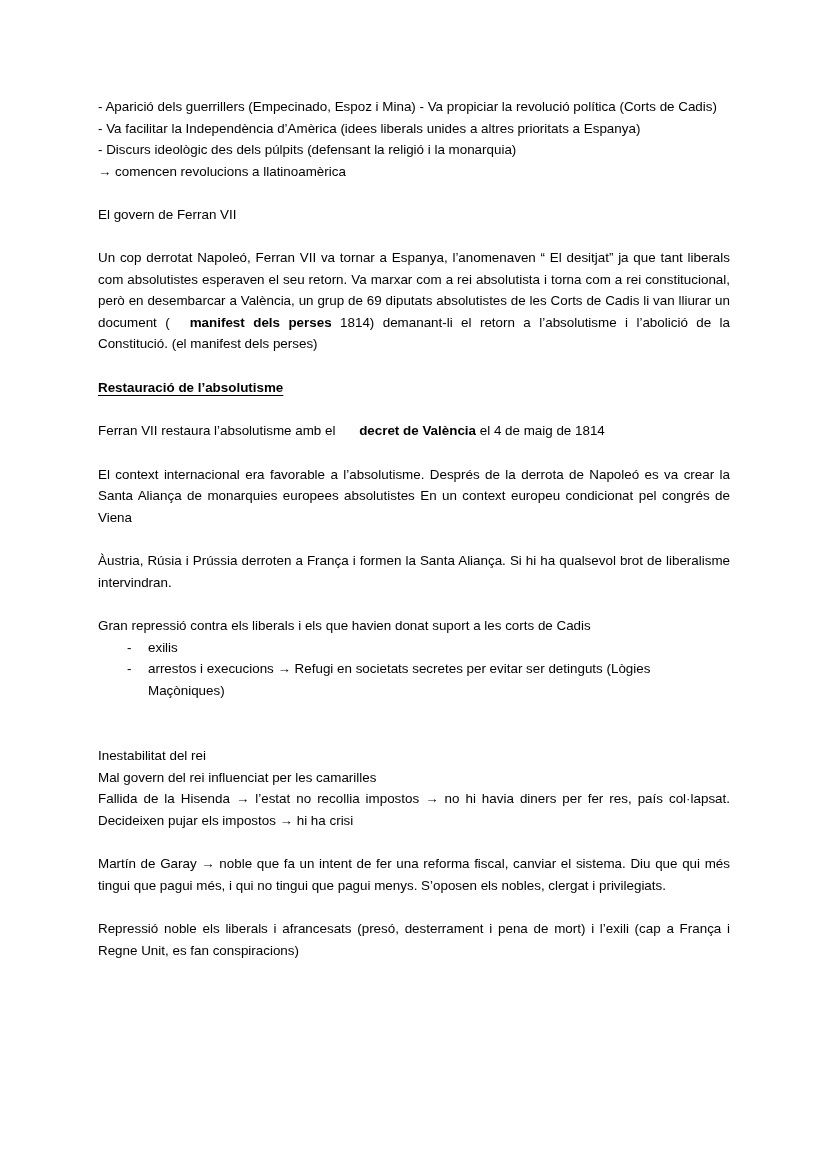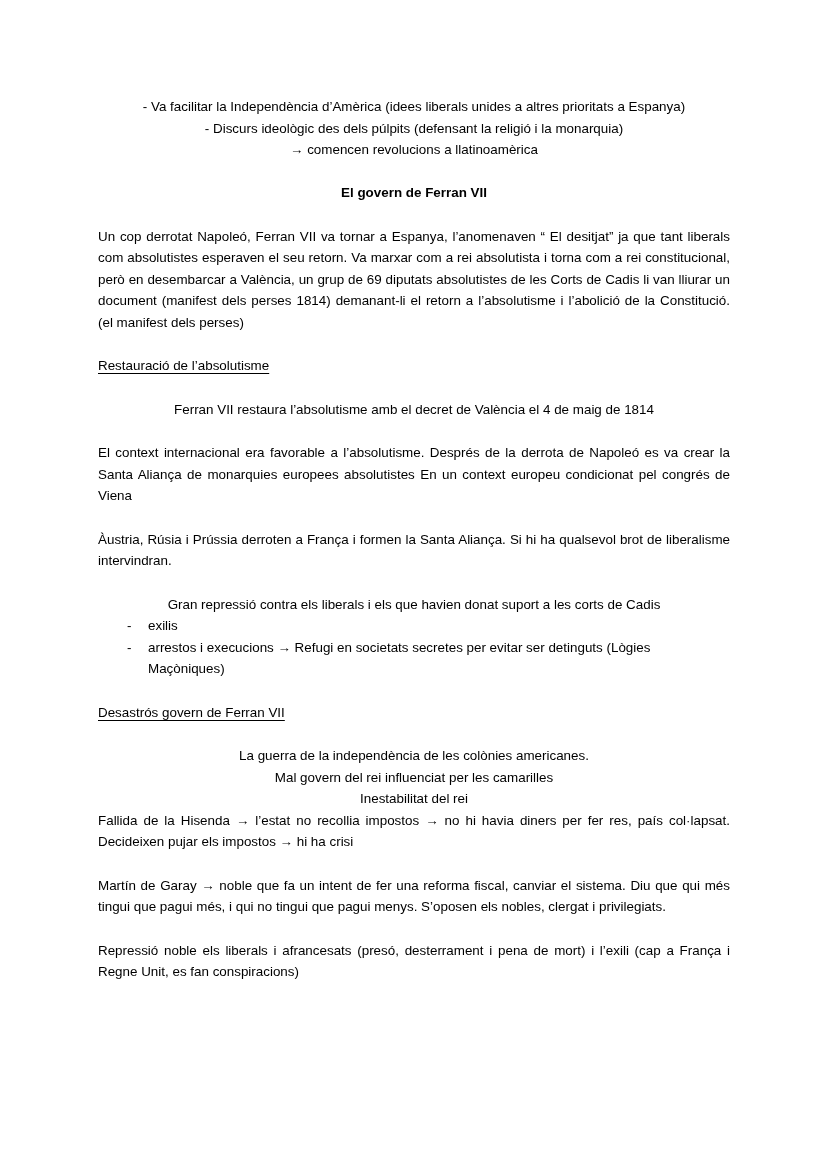--- a/index.html
+++ b/index.html
@@ -27,47 +27,46 @@
     font-size: 13.4px;
     line-height: 21.5px;
   }
   .para {
     margin: 0;
     text-align: justify;
     text-justify: inter-word;
   }
   .para-loose {
     margin: 0;
-    text-align: center;
+    text-align: left;
   }
   
   .gap-1 { height: 21.5px; }
   .gap-2 { height: 22px; }
 
   .heading-bold {
     margin: 0;
     font-size: 13.4px;
     line-height: 21.5px;
-    font-weight: bold;
-    text-align: center;
+    font-weight: normal;
   }
   .heading-underline {
     margin: 0;
     font-size: 13.4px;
     line-height: 21.5px;
-    font-weight: normal;
+    font-weight: bold;
     text-decoration: underline;
     text-underline-offset: 2.5px;
     display: inline-block;
   }
   .heading-underline-wrap {
     margin: 0;
     line-height: 21.5px;
   }
-  b, .b { font-weight: normal; }
+  b, .b { font-weight: bold; margin-left: 20px; }
 
   ul.dashlist {
     margin: 0;
     padding: 0;
     list-style: none;
   }
   ul.dashlist > li {
     position: relative;
     padding-left: 50px;
     margin: 0;
@@ -80,20 +79,21 @@
     top: 0;
   }
 </style>
 </head>
 <body>
 
 <div class="page">
   <div class="doc">
 
     <div>
+      <p class="para">- Aparició dels guerrillers (Empecinado, Espoz i Mina) - Va propiciar la revolució política (Corts de Cadis)</p>
       <p class="para-loose"> - Va facilitar la Independència d’Amèrica (idees liberals unides a altres prioritats a Espanya)</p>
       <p class="para-loose">- Discurs ideològic des dels púlpits (defensant la religió i la monarquia)</p>
       <p class="para-loose">→ comencen revolucions a llatinoamèrica</p>
     </div>
 
     <div class="gap-1"></div>
 
     <p class="heading-bold">El govern de Ferran VII</p>
 
     <div class="gap-2"></div>
@@ -122,28 +122,26 @@
 
     <p class="para-loose">Gran repressió contra els liberals i els que havien donat suport a les corts de Cadis</p>
 
     <ul class="dashlist">
       <li><span class="dash">-</span><span>exilis</span></li>
       <li><span class="dash">-</span><span>arrestos i execucions → Refugi en societats secretes per evitar ser detinguts (Lògies Maçòniques)</span></li>
     </ul>
 
     <div class="gap-2"></div>
 
-    <p class="heading-underline-wrap"><span class="heading-underline">Desastrós govern de Ferran VII</span></p>
 
     <div class="gap-2"></div>
 
     <div>
-      <p class="para-loose">La guerra de la independència de les colònies americanes.</p>
+      <p class="para-loose">Inestabilitat del rei</p>
       <p class="para-loose">Mal govern del rei influenciat per les camarilles</p>
-      <p class="para-loose">Inestabilitat del rei</p>
       <p class="para">Fallida de la Hisenda → l’estat no recollia impostos → no hi havia diners per fer res, país col·lapsat. Decideixen pujar els impostos → hi ha crisi</p>
     </div>
 
     <div class="gap-2"></div>
 
     <p class="para">Martín de Garay → noble que fa un intent de fer una reforma fiscal, canviar el sistema. Diu que qui més tingui que pagui més, i qui no tingui que pagui menys. S’oposen els nobles, clergat i privilegiats.</p>
 
     <div class="gap-2"></div>
 
     <p class="para">Repressió noble els liberals i afrancesats (presó, desterrament i pena de mort) i l’exili (cap a França i Regne Unit, es fan conspiracions)</p>

